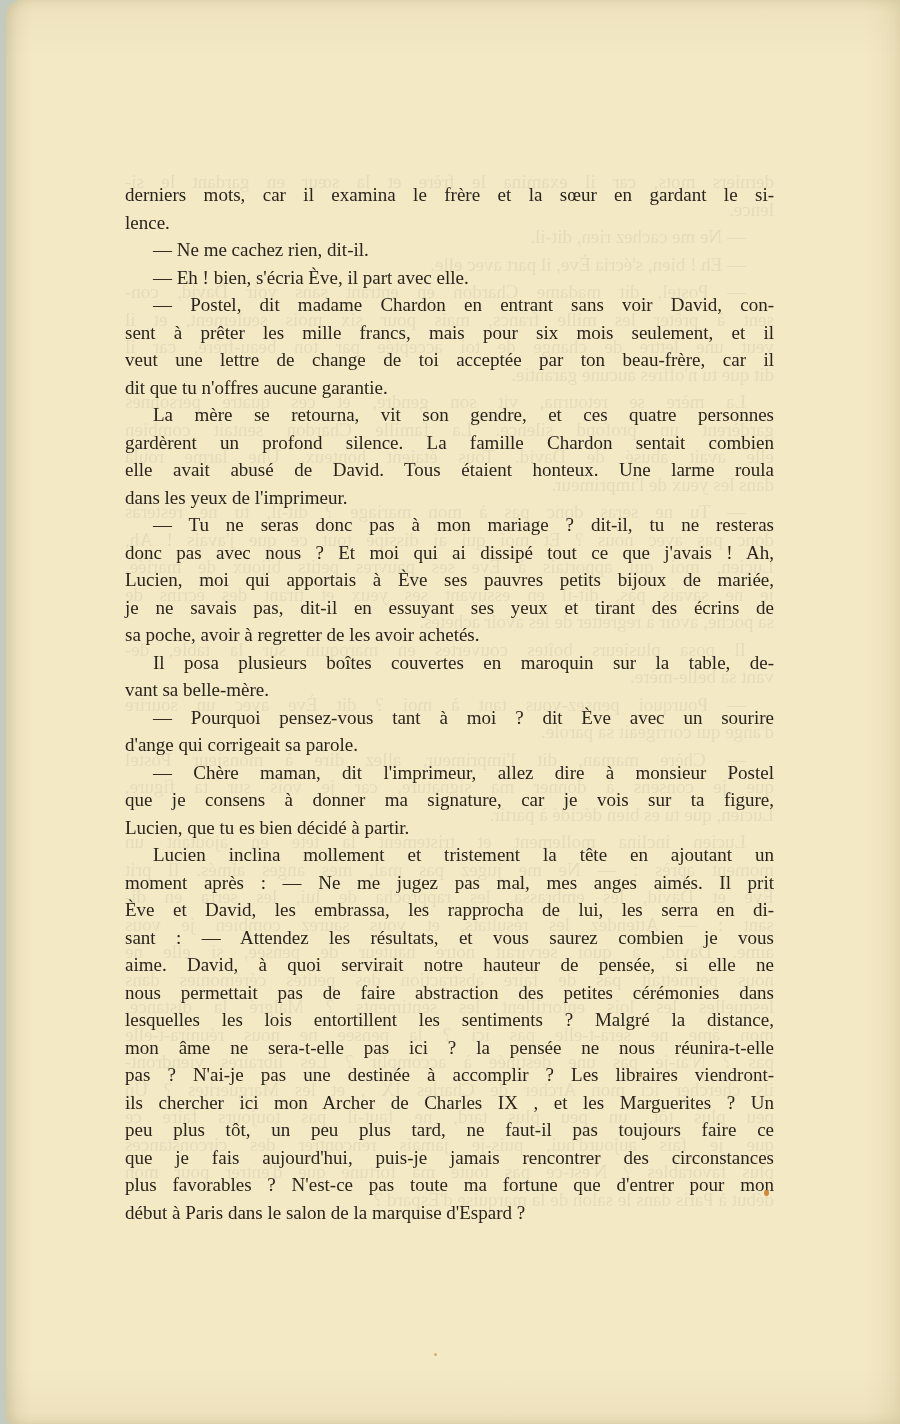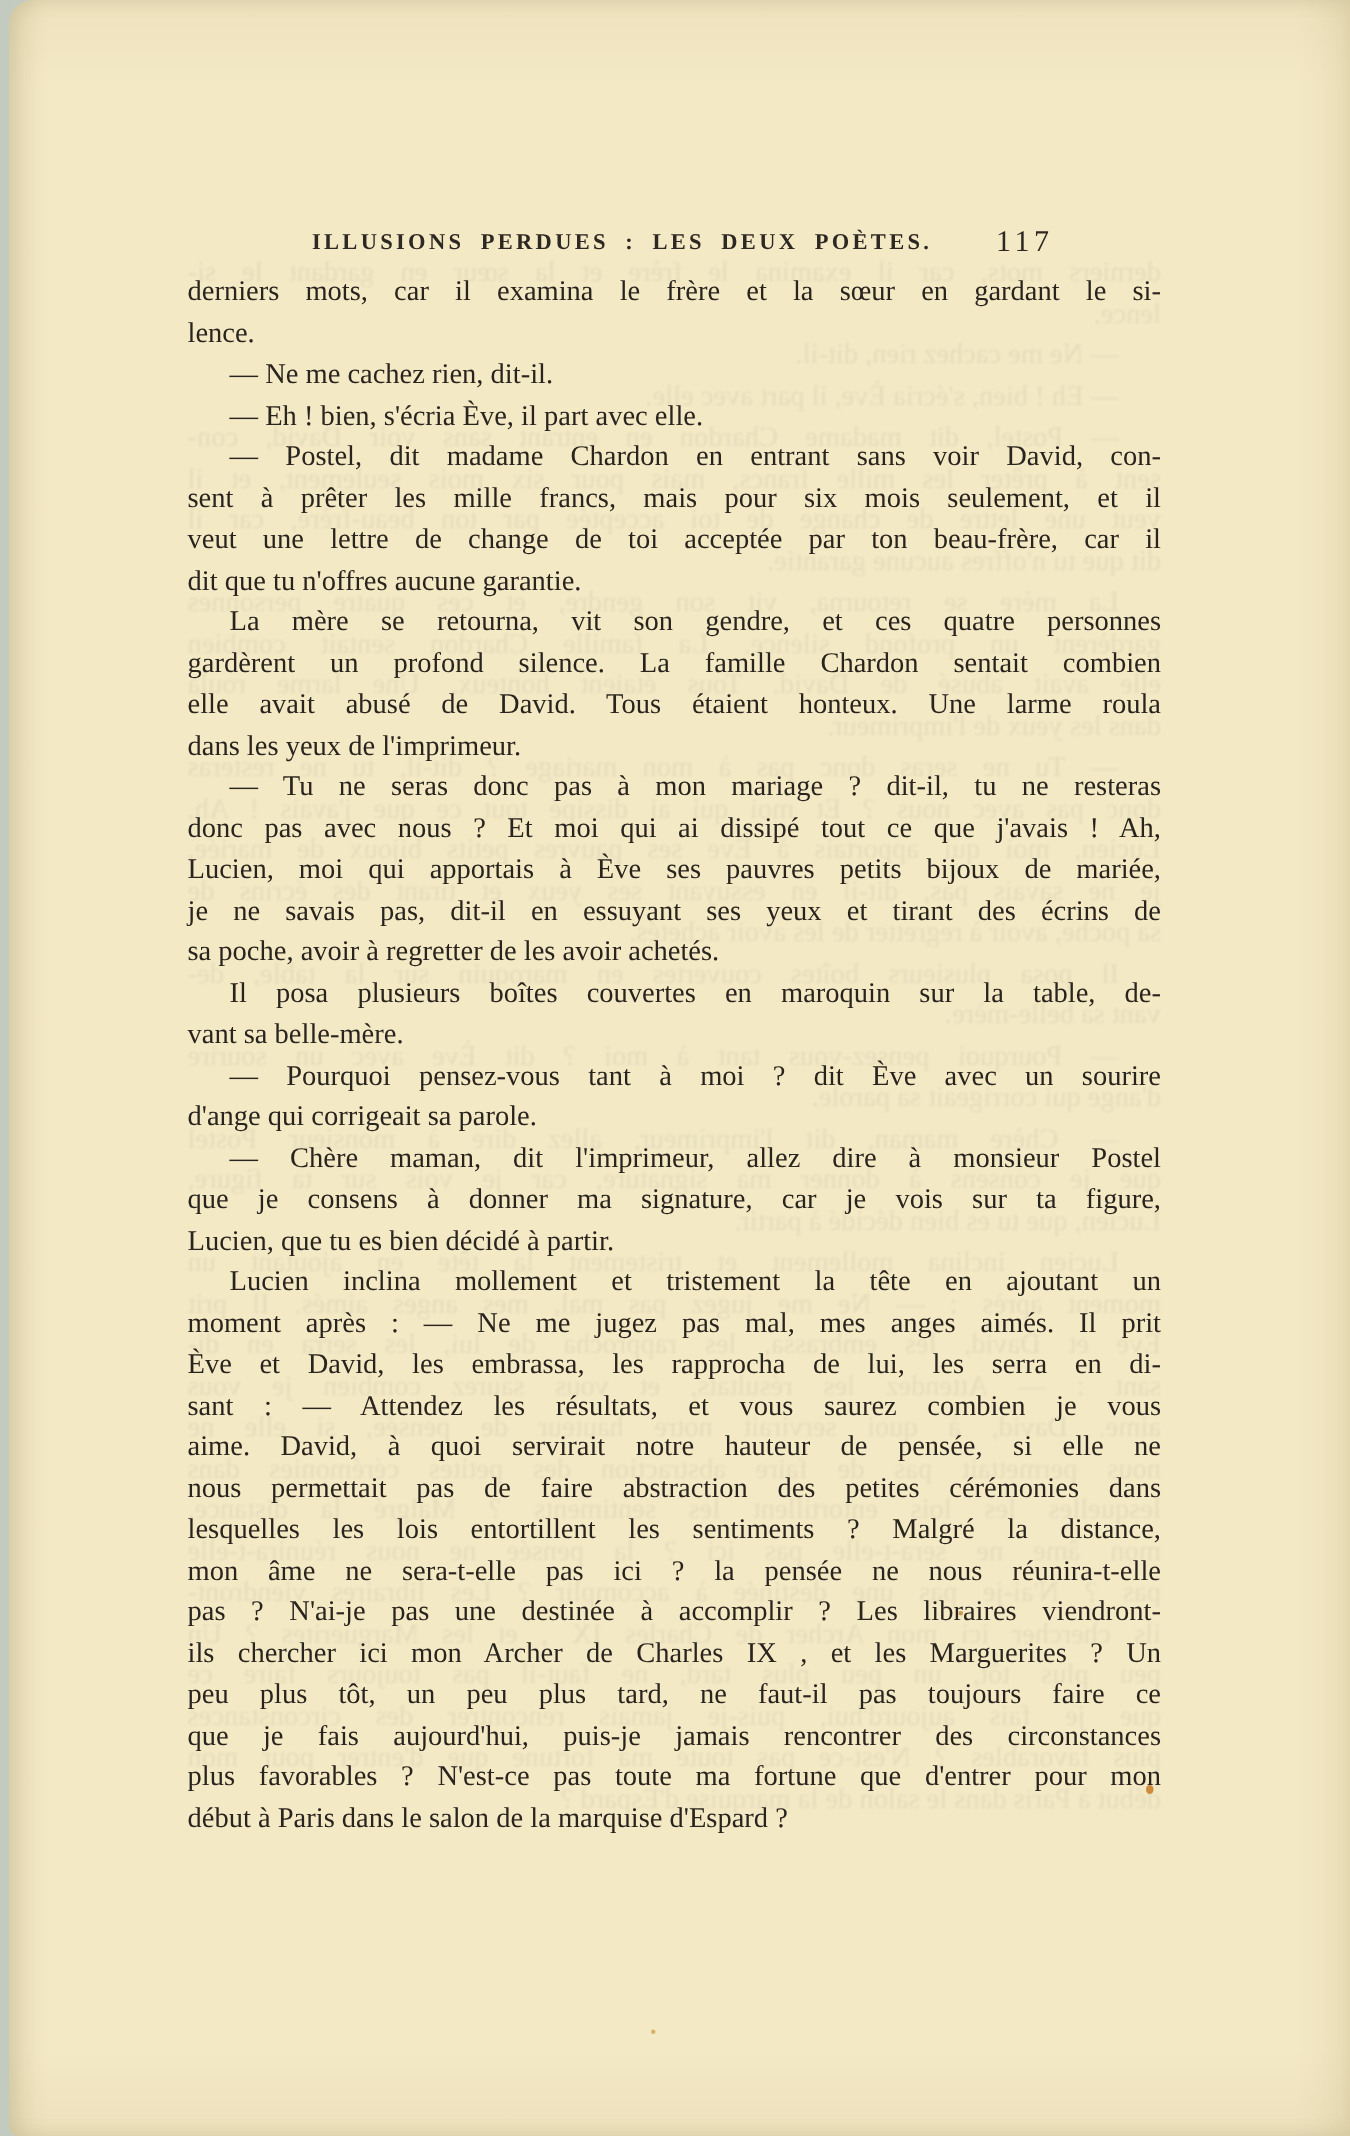--- a/index.html
+++ b/index.html
@@ -158,24 +158,20 @@
           <div class="line">mon âme ne sera-t-elle pas ici ? la pensée ne nous réunira-t-elle</div>
           <div class="line">pas ? N'ai-je pas une destinée à accomplir ? Les libraires viendront-</div>
           <div class="line">ils chercher ici mon Archer de Charles IX , et les Marguerites ? Un</div>
           <div class="line">peu plus tôt, un peu plus tard, ne faut-il pas toujours faire ce</div>
           <div class="line">que je fais aujourd'hui, puis-je jamais rencontrer des circonstances</div>
           <div class="line">plus favorables ? N'est-ce pas toute ma fortune que d'entrer pour mon</div>
           <div class="line last">début à Paris dans le salon de la marquise d'Espard ?</div>
         </div>
       </div>
 
-    <div id="running-header">
-      <div id="running-title">ILLUSIONS PERDUES : LES DEUX POÈTES.</div>
-      <div id="page-number">117</div>
-    </div>
 
     <div id="text-column">
         <div class="para">
           <div class="line first">derniers mots, car il examina le frère et la sœur en gardant le si-</div>
           <div class="line last">lence.</div>
         </div>
         <div class="para indent">
           <div class="line first last">— Ne me cachez rien, dit-il.</div>
         </div>
         <div class="para indent">

